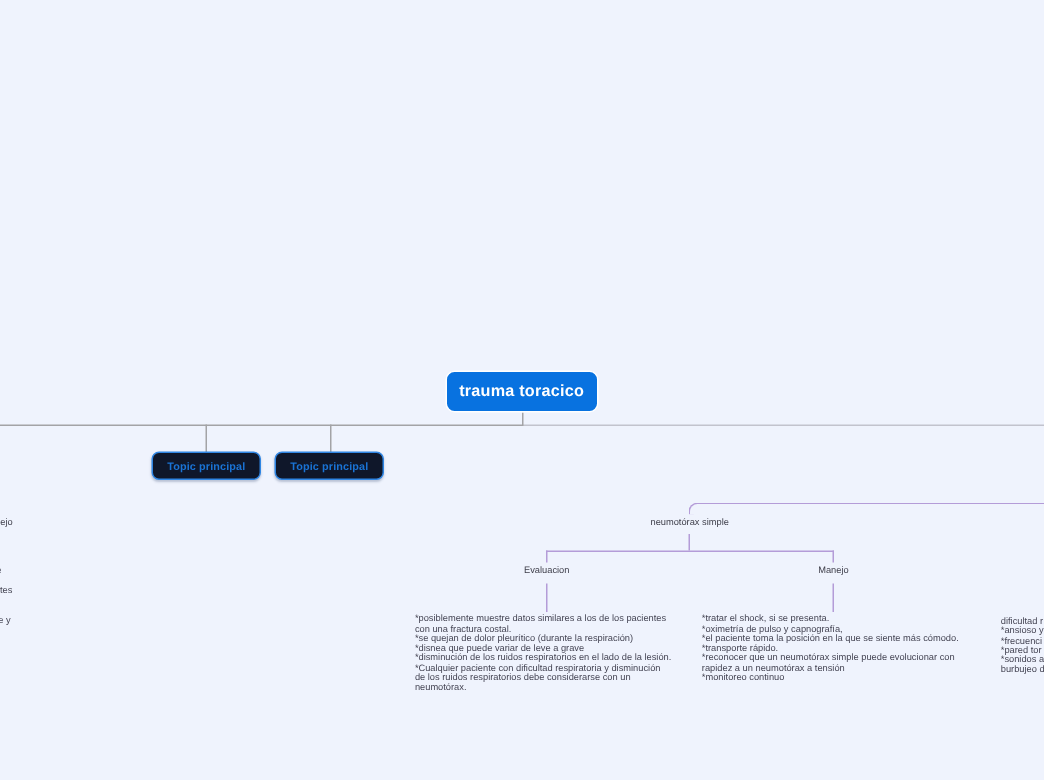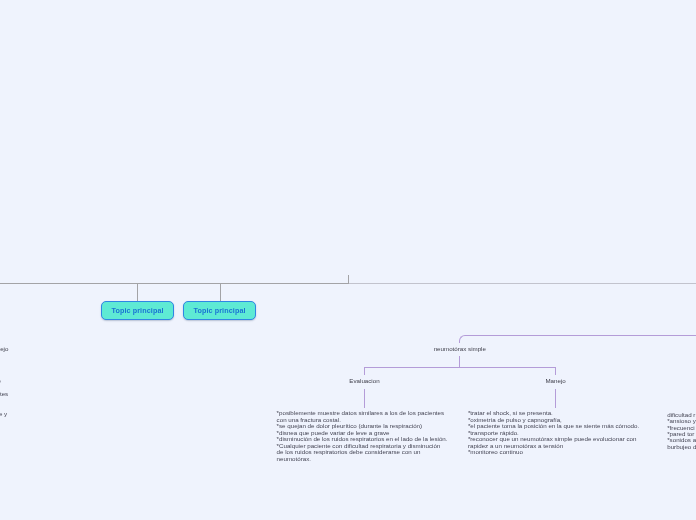--- a/index.html
+++ b/index.html
@@ -6,21 +6,21 @@
   body{width:696px;height:520px;background:#eff3fd;overflow:hidden;
        font-family:"Liberation Sans",sans-serif;
        -webkit-font-smoothing:antialiased;}
   .canvas{position:relative;width:696px;height:520px;overflow:hidden;}
 
   
   .root-node{position:absolute;left:297px;top:246.5px;width:101.5px;height:28px;
       background:#0872e0;border:1.6px solid #ffffff;border-radius:6px;box-sizing:border-box;
       display:flex;align-items:center;justify-content:center;
       color:#fff;font-weight:bold;font-size:10.8px;letter-spacing:.15px;}
-  .topic{position:absolute;background:#5eead4;border:1.6px solid #2f86e4;border-radius:5px;
+  .topic{position:absolute;background:#0f172a;border:1.6px solid #2f86e4;border-radius:5px;
       box-sizing:border-box;display:flex;align-items:center;justify-content:center;
       color:#1a73d4;font-weight:bold;font-size:7.2px;letter-spacing:.1px;
       box-shadow:0 1px 1.5px rgba(60,80,120,.30);}
 
   
   .gray-h{position:absolute;height:1.2px;background:#a3a3a6;}
   .gray-h2{position:absolute;height:1px;background:#c2c3cd;}
   .gray-v{position:absolute;width:1.1px;background:#a3a3a6;}
   .pur-h{position:absolute;height:1.1px;background:#b49cd8;}
   .pur-v{position:absolute;width:1.1px;background:#b49cd8;}
@@ -40,20 +40,23 @@
 <div class="canvas">
 
   <div class="gray-h" style="left:0px;top:283px;width:349px;"></div>
   <div class="gray-h2" style="left:349px;top:283.2px;width:347px;"></div>
 
   <div class="gray-v" style="left:348.3px;top:275px;height:9px;"></div>
 
   <div class="gray-v" style="left:137.2px;top:283px;height:18.5px;"></div>
   <div class="gray-v" style="left:219.6px;top:283px;height:18.5px;"></div>
 
+  <div class="root-node">
+    <span>trauma toracico</span>
+  </div>
 
   <div class="topic" style="left:100.8px;top:301px;width:73.5px;height:19px;">
     <span>Topic principal</span>
   </div>
   <div class="topic" style="left:182.8px;top:301px;width:73.5px;height:19px;">
     <span>Topic principal</span>
   </div>
 
   <div class="lbl-l" style="left:-5px;top:344.5px;">...ejo</div>
 

